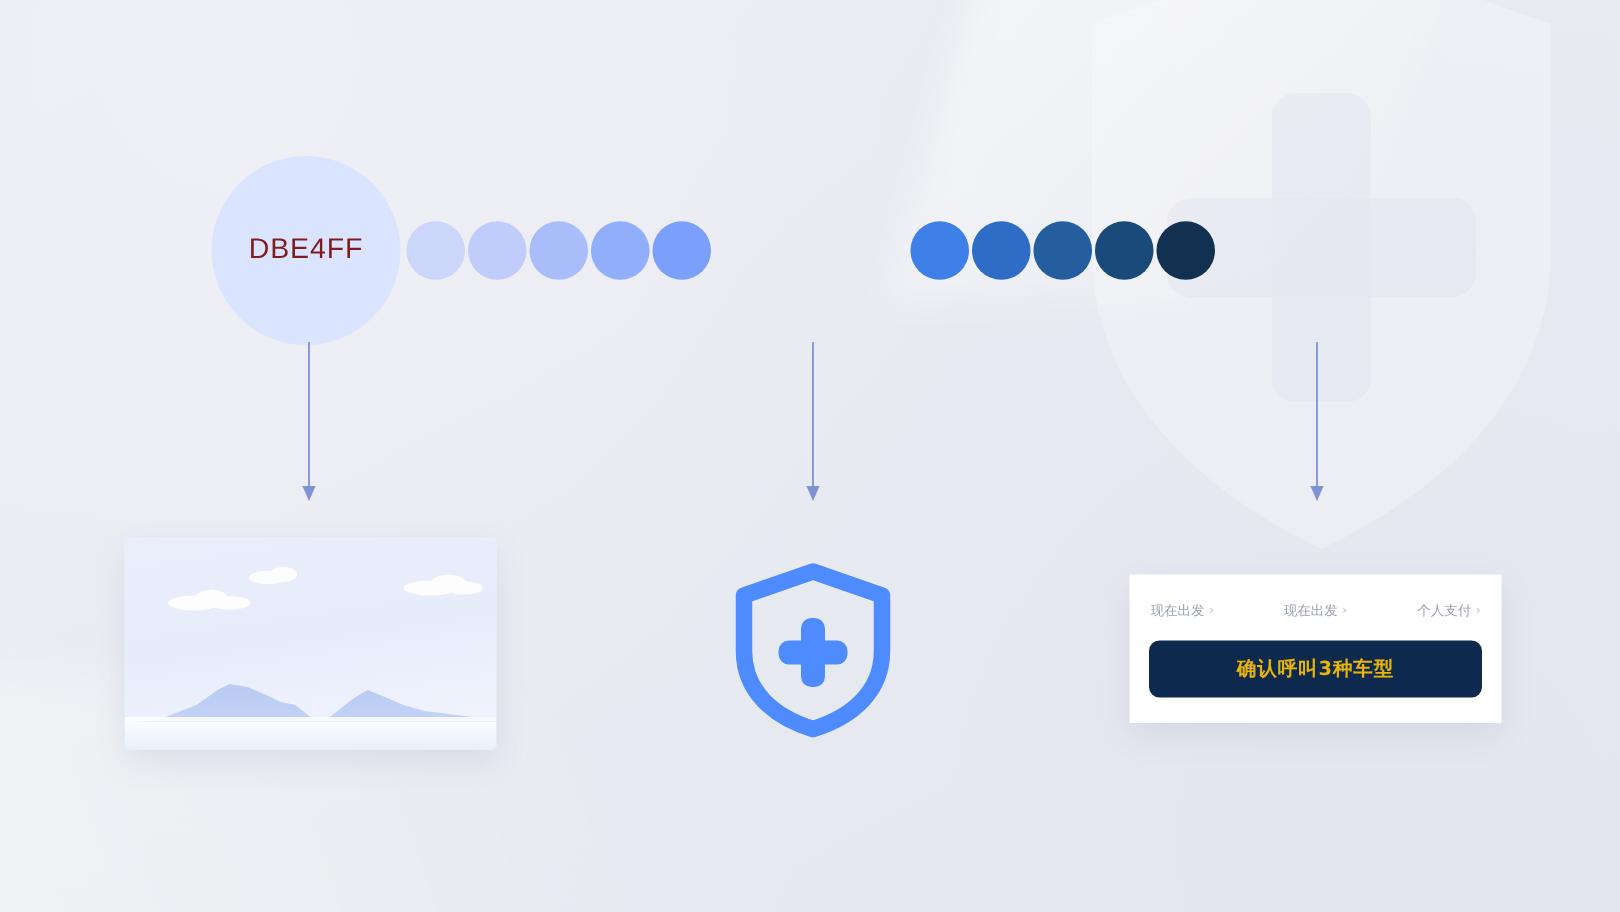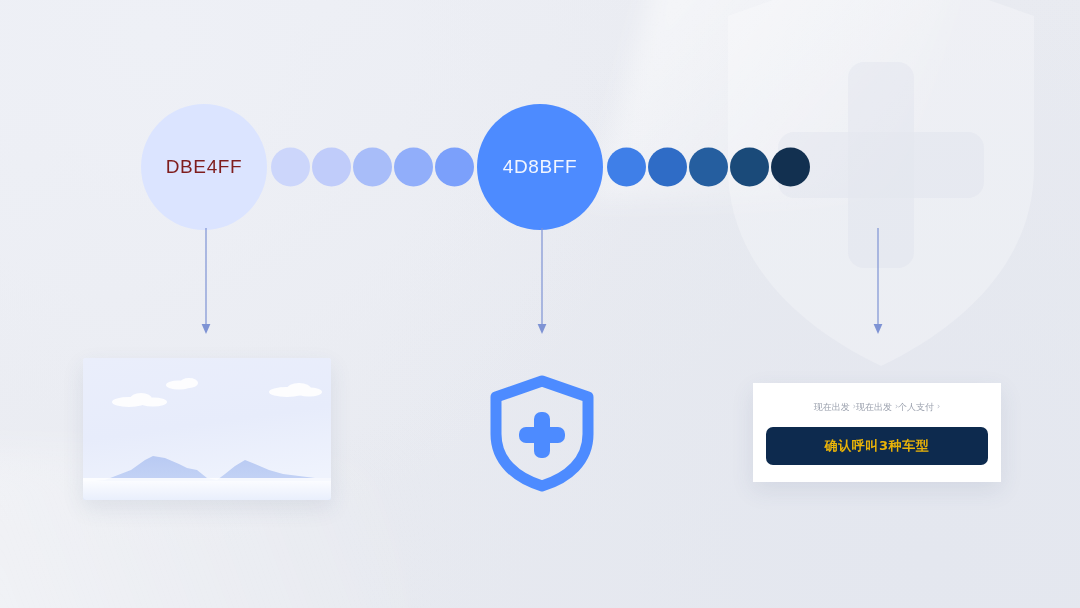--- a/index.html
+++ b/index.html
@@ -126,21 +126,21 @@
     width: 248px;
     height: 99px;
     background: #ffffff;
     box-shadow: 0 8px 22px rgba(60,78,120,0.10);
     display: flex;
     flex-direction: column;
     justify-content: center;
   }
   .card-options {
     display: flex;
-    justify-content: center;
+    justify-content: space-between;
     align-items: center;
     padding: 0 14px;
     margin-bottom: 13px;
   }
   .card-option {
     font-size: 9px;
     color: #9aa0ad;
     white-space: nowrap;
     display: flex;
     align-items: center;
@@ -184,23 +184,20 @@
       <rect x="62" y="178" width="206" height="66" rx="16" fill="#e3e6ef" opacity="0.75"></rect>
     </svg>
   </div>
 
   <div class="circle-row">
 
     <div class="swatch major" style="left:141px;background:#dbe4ff;">
       <span class="label-dark">DBE4FF</span>
     </div>
 
-    <div class="swatch major" style="left:477px;background:#4d8bff;">
-      <span class="label-light">4D8BFF</span>
-    </div>
 
 
     <div class="swatch minor" style="left:271px;background:#ccd6fb;"></div>
     <div class="swatch minor" style="left:312px;background:#c0ccfa;"></div>
     <div class="swatch minor" style="left:353px;background:#a8bdf9;"></div>
     <div class="swatch minor" style="left:394px;background:#91aefa;"></div>
     <div class="swatch minor" style="left:435px;background:#7ba0fb;"></div>
 
     <div class="swatch minor" style="left:607px;background:#3f7fe8;"></div>
     <div class="swatch minor" style="left:648px;background:#2f6cc6;"></div>

